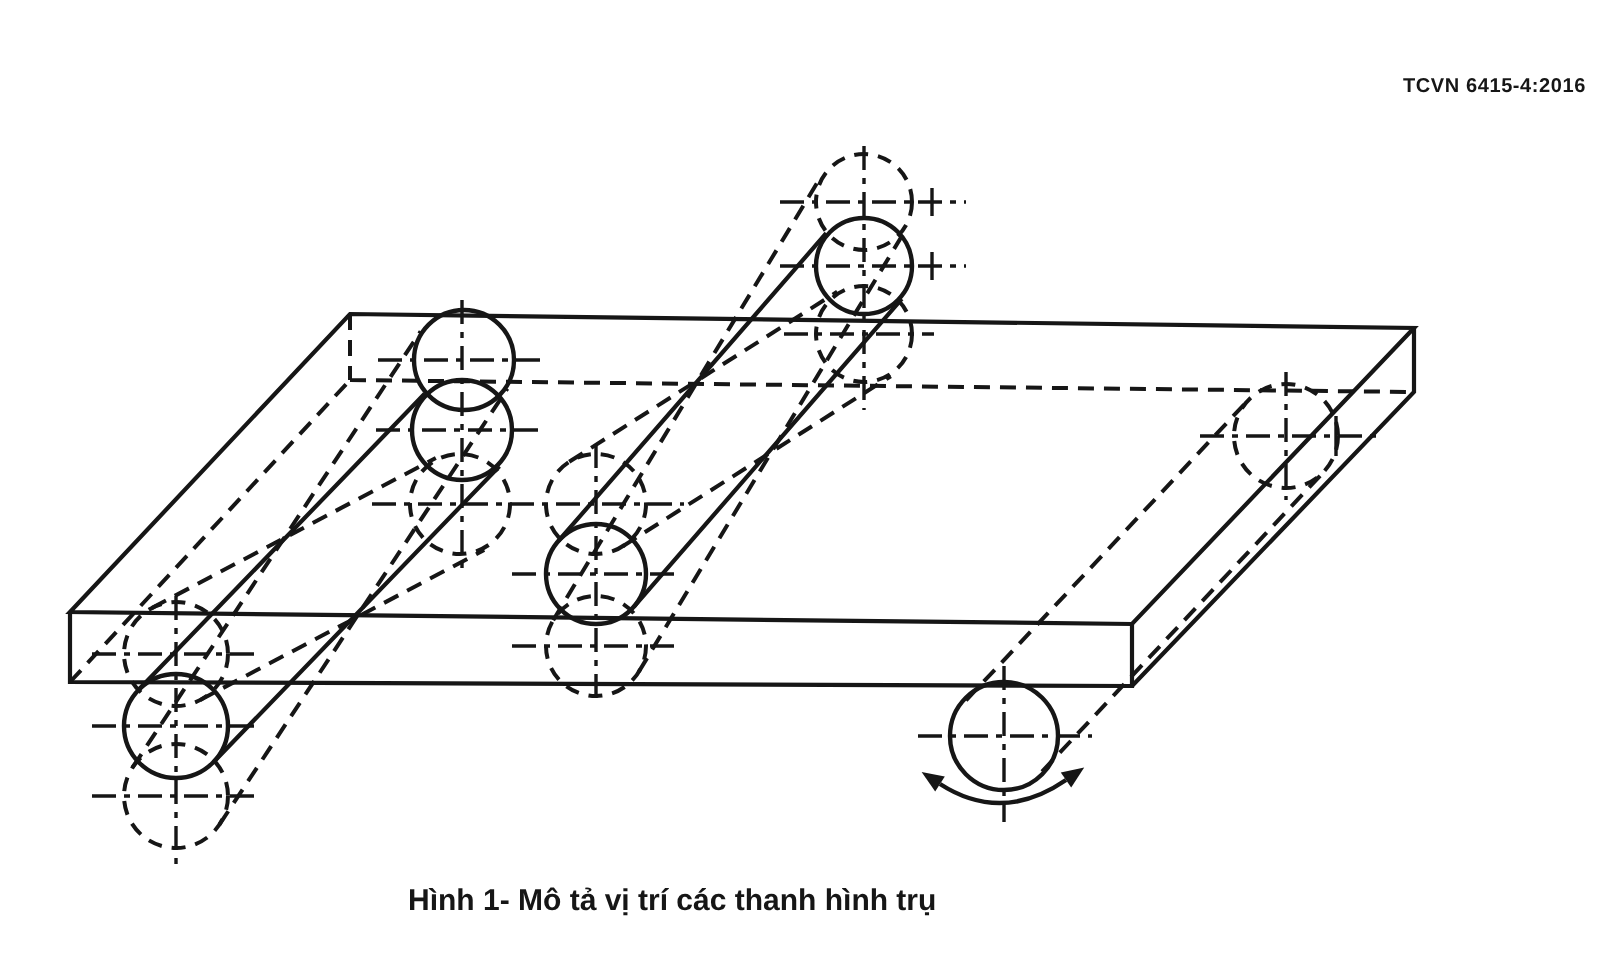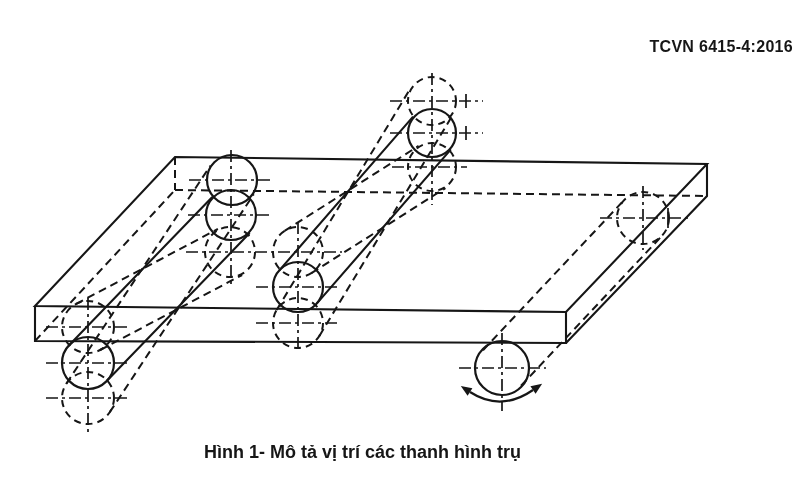--- a/index.html
+++ b/index.html
@@ -6,26 +6,26 @@
   body {
     width: 800px; height: 490px;
     background: #ffffff;
     position: relative;
     overflow: hidden;
     font-family: "Liberation Sans", sans-serif;
   }
   .page { position: absolute; inset: 0; background: #ffffff; }
   .std-code {
     position: absolute; top: 38px; right: 7px;
-    font-weight: bold; font-size: 16px; letter-spacing: 0.3px;
+    font-weight: bold; font-size: 10px; letter-spacing: 0.3px;
     color: var(--ink, #161616); white-space: nowrap;
   }
   .caption {
     position: absolute; top: 442px; left: 204px;
-    font-weight: bold; font-size: 18px;
+    font-weight: bold; font-size: 15px;
     color: var(--ink, #161616); white-space: nowrap;
   }
   svg.fig { position: absolute; top: 0; left: 0; }
   .s  { fill: none; stroke: var(--ink, #161616); stroke-width: 2.1; stroke-linecap: butt; }
   circle.s { stroke-width: 2.2; }
   .d  { fill: none; stroke: var(--ink, #161616); stroke-width: 2; stroke-dasharray: 8 5; }
   circle.d { stroke-dasharray: 7 5; }
   .cl { fill: none; stroke: var(--ink, #161616); stroke-width: 1.7; stroke-dasharray: 12 4 3 4; }
   .tk { fill: none; stroke: var(--ink, #161616); stroke-width: 1.7; }
   .arrowline { fill: none; stroke: var(--ink, #161616); stroke-width: 2.2; }

